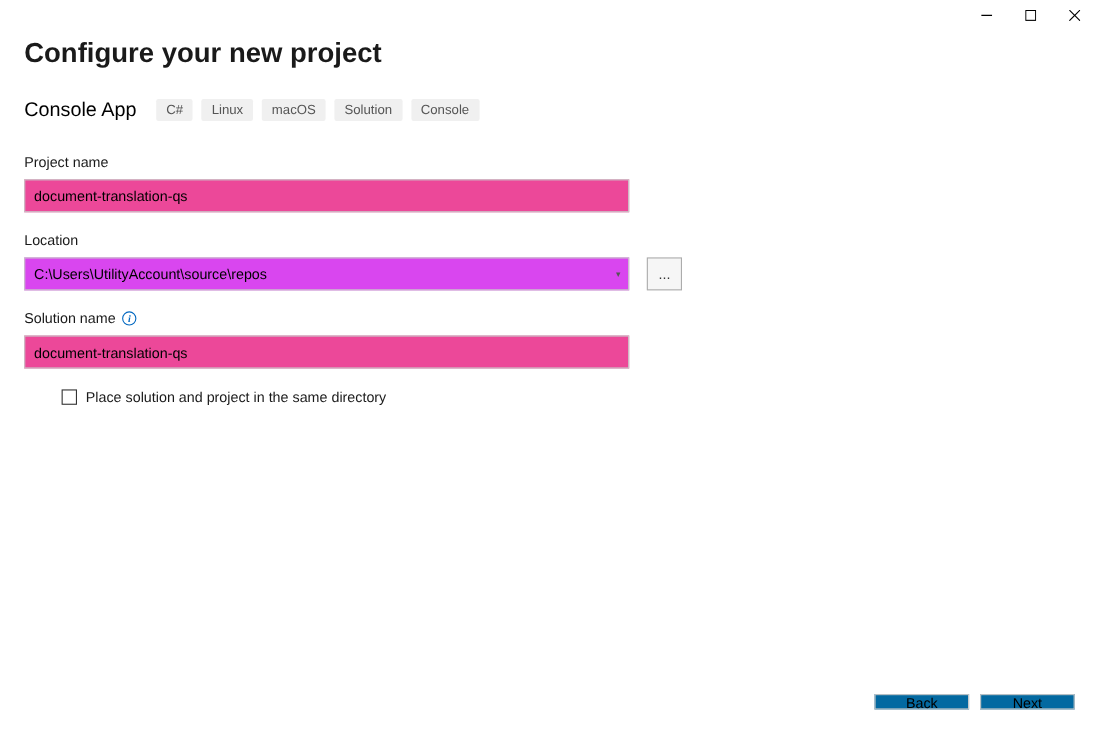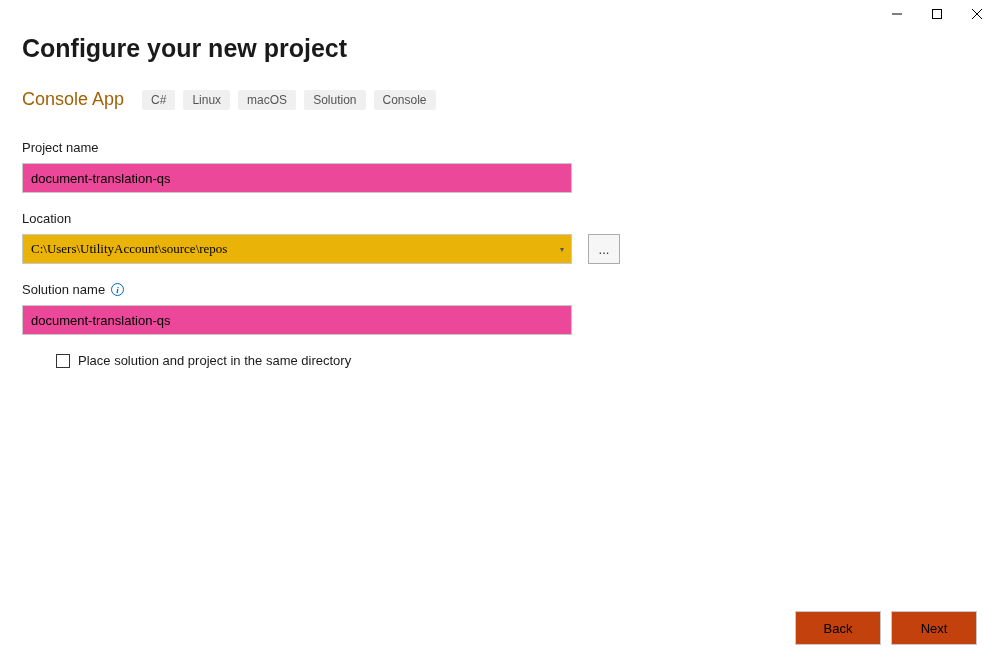--- a/index.html
+++ b/index.html
@@ -49,21 +49,21 @@
     }
     .subtitle-row {
       display: flex;
       align-items: center;
       gap: 18px;
       margin-bottom: 30px;
     }
     .subtitle {
       font-size: 18px;
       font-weight: 400;
-      color: #a16207;
+      color: #000000;
     }
     .tags {
       display: flex;
       gap: 8px;
     }
     .tag {
       background: #f0f0f0;
       color: #555;
       font-size: 12px;
       padding: 3px 9px;
@@ -112,22 +112,22 @@
     .combo-wrapper {
       position: relative;
       width: 550px;
     }
     .combo-input {
       width: 100%;
       height: 30px;
       border: 1px solid #c8c8c8;
       padding: 4px 24px 4px 8px;
       font-size: 13px;
-      font-family: Liberation Serif, serif;
-      background: #eab308;
+      font-family: Liberation Sans, sans-serif;
+      background: #d946ef;
     }
     .combo-chevron {
       position: absolute;
       right: 8px;
       top: 50%;
       transform: translateY(-50%);
       pointer-events: none;
       font-size: 8px;
       color: #555;
     }
@@ -163,23 +163,23 @@
     }
     .footer {
       position: absolute;
       bottom: 20px;
       right: 20px;
       display: flex;
       gap: 10px;
     }
     .footer-btn {
       min-width: 86px;
-      height: 34px;
+      height: 14px;
       border: 1px solid #c8c8c8;
-      background: #c2410c;
+      background: #0369a1;
       font-size: 13px;
       font-family: inherit;
       cursor: pointer;
       padding: 0 18px;
     }
   </style>
 </head>
 <body>
 
 <div class="titlebar">

